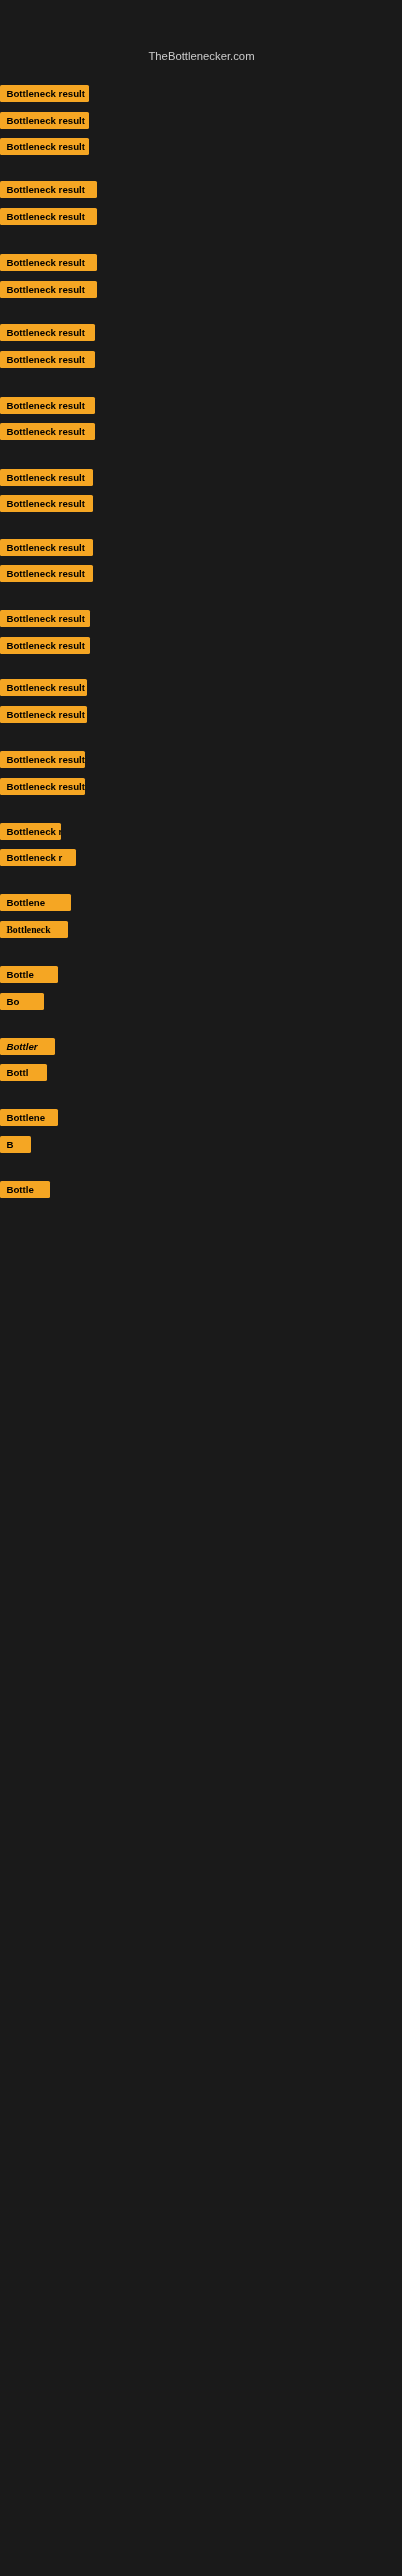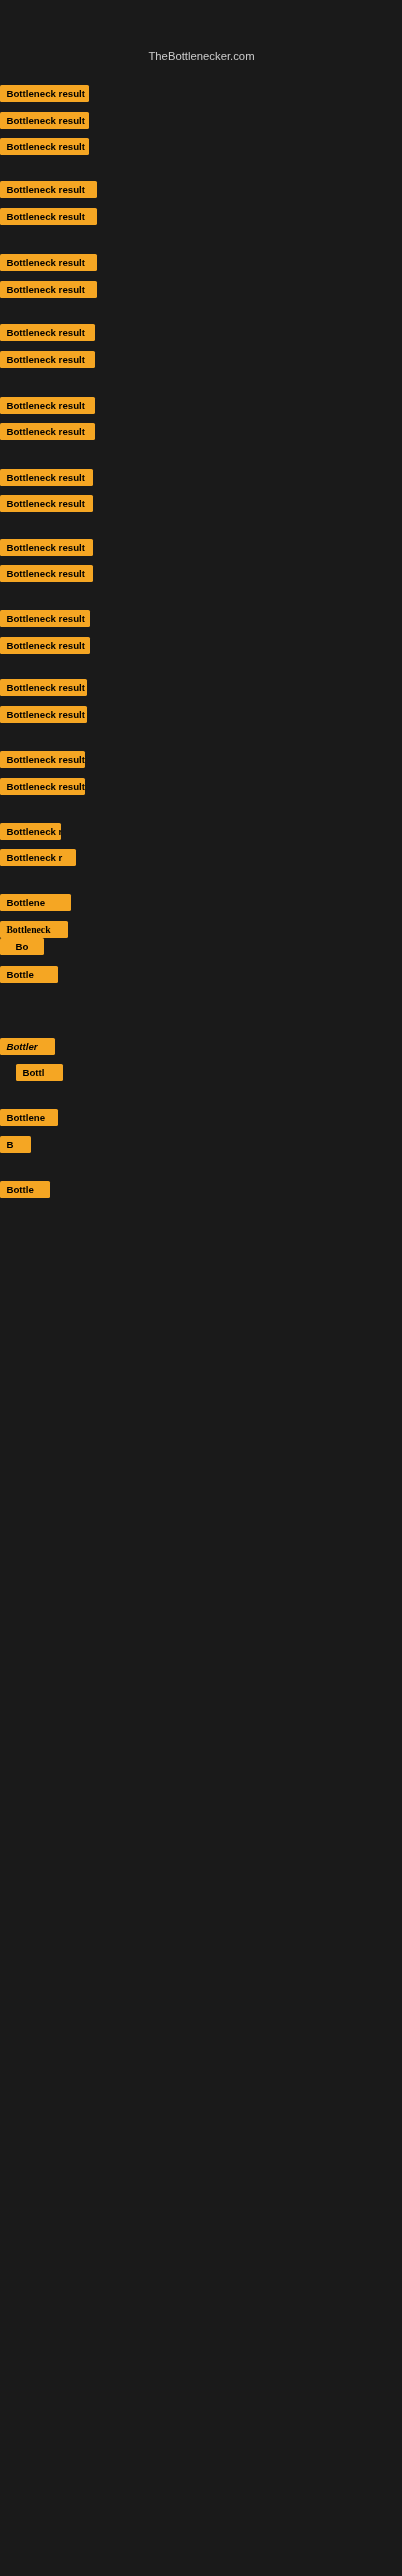--- a/index.html
+++ b/index.html
@@ -63,20 +63,20 @@
     <div class="badge-container" style="top: 571px; left: 0px;"><span class="bottleneck-badge" style="width: 90px;">Bottleneck result</span></div>
     <div class="badge-container" style="top: 613px; left: 0px;"><span class="bottleneck-badge" style="width: 87px;">Bottleneck result</span></div>
     <div class="badge-container" style="top: 640px; left: 0px;"><span class="bottleneck-badge" style="width: 87px;">Bottleneck result</span></div>
     <div class="badge-container" style="top: 685px; left: 0px;"><span class="bottleneck-badge" style="width: 85px;">Bottleneck result</span></div>
     <div class="badge-container" style="top: 712px; left: 0px;"><span class="bottleneck-badge" style="width: 85px;">Bottleneck result</span></div>
     <div class="badge-container" style="top: 757px; left: 0px;"><span class="bottleneck-badge" style="width: 61px;">Bottleneck re</span></div>
     <div class="badge-container" style="top: 783px; left: 0px;"><span class="bottleneck-badge" style="width: 76px;">Bottleneck r</span></div>
     <div class="badge-container" style="top: 828px; left: 0px;"><span class="bottleneck-badge" style="width: 71px;">Bottlene</span></div>
     <div class="badge-container" style="top: 855px; left: 0px;"><span class="bottleneck-badge" style="width: 68px; font-family: Liberation Serif, serif;">Bottleneck</span></div>
     <div class="badge-container" style="top: 900px; left: 0px;"><span class="bottleneck-badge" style="width: 58px;">Bottle</span></div>
-    <div class="badge-container" style="top: 872px; left: 0px; text-align: center;"><span class="bottleneck-badge" style="width: 44px;">Bo</span></div>
+    <div class="badge-container" style="top: 927px; left: 0px;"><span class="bottleneck-badge" style="width: 44px;">Bo</span></div>
     <div class="badge-container" style="top: 972px; left: 0px;"><span class="bottleneck-badge" style="width: 55px; font-style: italic;">Bottler</span></div>
-    <div class="badge-container" style="top: 998px; left: 0px; margin-left: 16px;"><span class="bottleneck-badge" style="width: 47px;">Bottl</span></div>
+    <div class="badge-container" style="top: 998px; left: 0px;"><span class="bottleneck-badge" style="width: 47px;">Bottl</span></div>
     <div class="badge-container" style="top: 1043px; left: 0px;"><span class="bottleneck-badge" style="width: 58px;">Bottlene</span></div>
     <div class="badge-container" style="top: 1070px; left: 0px;"><span class="bottleneck-badge" style="width: 31px;">B</span></div>
     <div class="badge-container" style="top: 1115px; left: 0px;"><span class="bottleneck-badge" style="width: 50px;">Bottle</span></div>
   </div>
 
 
 </body></html>

